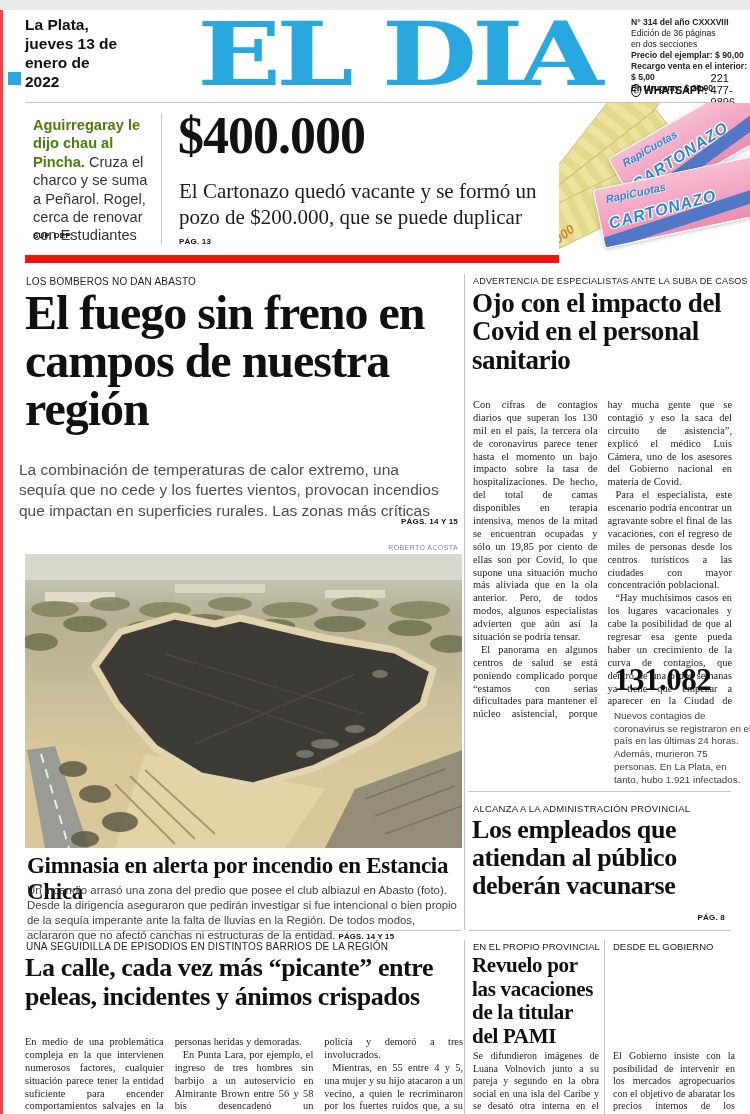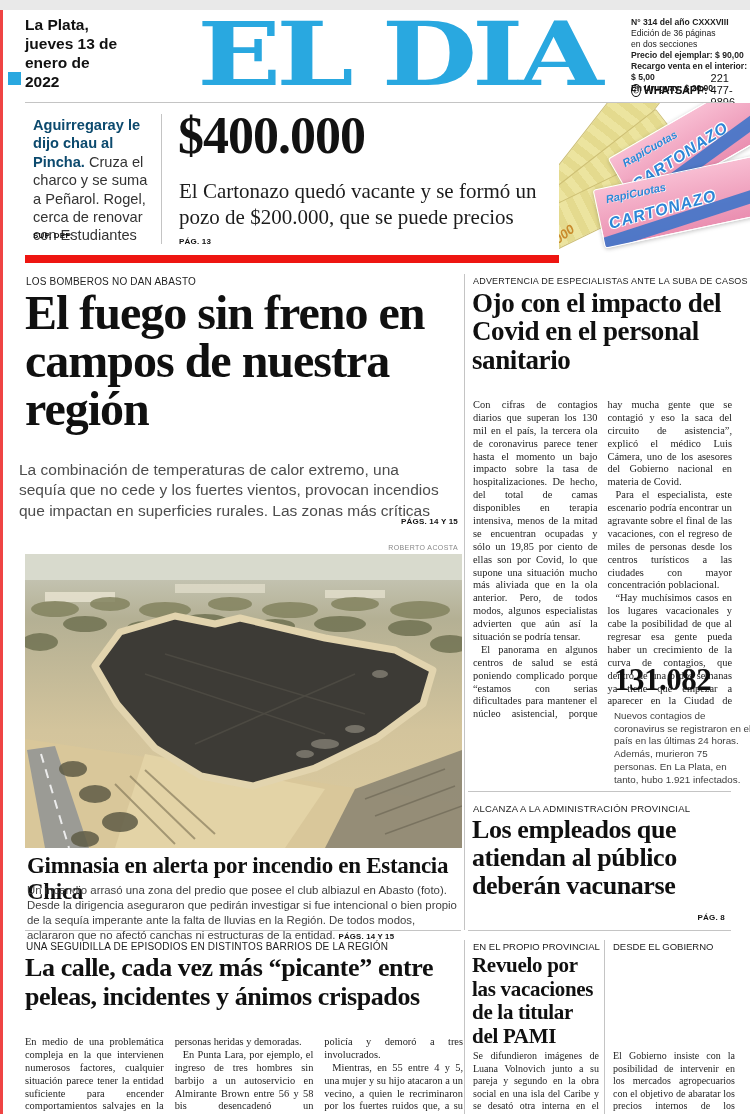--- a/index.html
+++ b/index.html
@@ -25,21 +25,21 @@
   #edition-info div:first-child { font-weight:bold; }
   #edition-info .b { font-weight:bold; }
   #whatsapp { left:628px; top:62px; font-size:11px; color:#111; display:flex; align-items:center; gap:3px; }
   #whatsapp .wa-icon { display:inline-block; width:13px; height:13px; border:1.4px solid #111; border-radius:50%;
          font-size:9px; line-height:11px; text-align:center; }
   #whatsapp .wa-label { font-weight:bold; letter-spacing:-0.2px; }
   #blue-square { left:5px; top:62px; width:13px; height:13px; background:#29a8e0; }
 
   
   #brief-left { left:30px; top:106px; width:122px; font-size:14.6px; line-height:1.26; color:#333; }
-  #brief-left b { color:#0c4a6e; }
+  #brief-left b { color:#4d7c0f; }
   .pageref { font-weight:bold; font-size:8px; color:#111; letter-spacing:0.2px; }
   #brief-page { left:30px; top:221px; }
   #cartonazo-amount { left:175px; top:96px; font-weight:bold; font-size:52px; letter-spacing:-1px; color:#121212; }
   #cartonazo-deck { left:176px; top:168px; width:392px; font-size:21px; line-height:1.25; color:#1c1c1c; }
   #cartonazo-page { left:176px; top:227px; }
   #red-bar { left:22px; top:245px; width:706px; height:8px; background:#ee1511; z-index:1; }
 
   
   #cartonazo-img { left:556px; top:93px; width:194px; height:162px; background:#fff; overflow:hidden; z-index:2; }
   .bill { position:absolute; width:165px; height:42px; background:
@@ -135,21 +135,21 @@
   <div class="abs" id="blue-square"></div>
   <div class="hrule" style="left:22px;top:92px;width:706px;"></div>
 
   <div class="abs sans" id="brief-left">
     <b>Aguirregaray le dijo chau al Pincha.</b><span> Cruza el charco y se suma a Peñarol. Rogel, cerca de renovar con Estudiantes</span>
   </div>
   <div class="abs sans pageref" id="brief-page">SUP. DEP.</div>
   <div class="vrule" style="left:158px;top:104px;height:130px;"></div>
 
   <div class="abs serif" id="cartonazo-amount">$400.000</div>
-  <div class="abs serif" id="cartonazo-deck">El Cartonazo quedó vacante y se formó un pozo de $200.000, que se puede precios</div>
+  <div class="abs serif" id="cartonazo-deck">El Cartonazo quedó vacante y se formó un pozo de $200.000, que se puede duplicar</div>
   <div class="abs sans pageref" id="cartonazo-page">PÁG. 13</div>
 
   <div class="abs" id="cartonazo-img">
     <div class="bill" style="left:-48px;top:30px;transform:rotate(-52deg);">
         <span class="bv">1000</span>
       </div>
     <div class="bill" style="left:-38px;top:52px;transform:rotate(-38deg);"></div>
     <div class="bill" style="left:-30px;top:76px;transform:rotate(-26deg);">
         <span class="bv">1000</span>
       </div>

